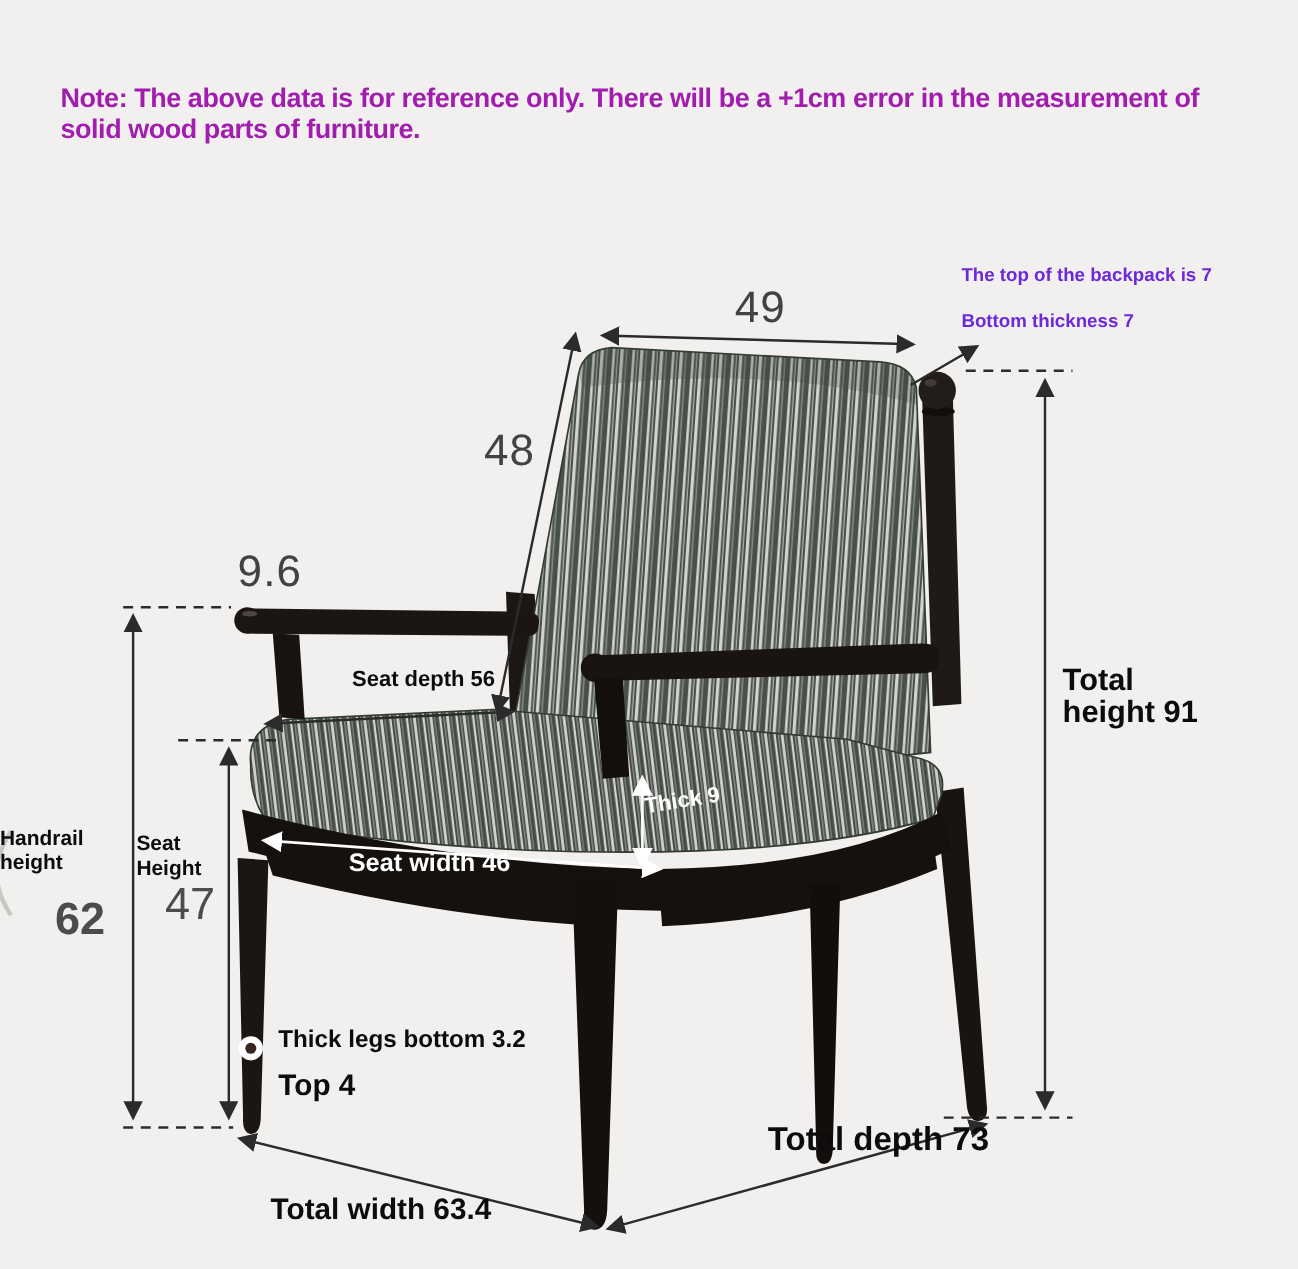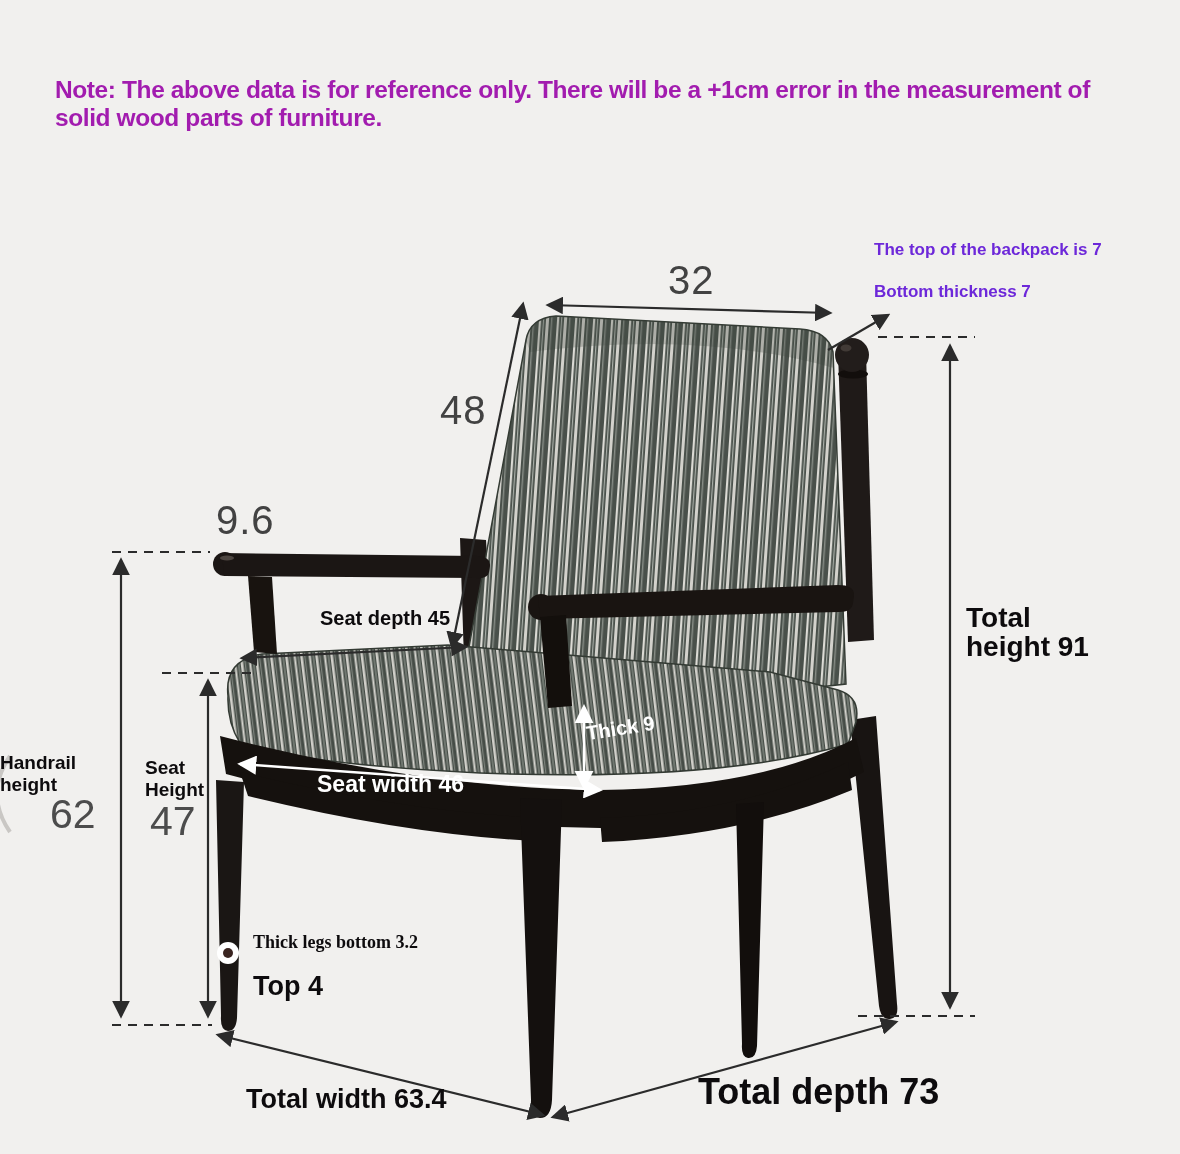--- a/index.html
+++ b/index.html
@@ -22,30 +22,30 @@
   .anno-bottomthick{left:874px;top:282px;}
   .dim-num{font-size:40px;color:#424242;letter-spacing:1px;}
   .dim-49{left:668px;top:258px;}
   .dim-48{left:440px;top:388px;}
   .dim-75{left:216px;top:498px;}
   .black-label{font-weight:bold;color:#0d0b0d;}
   .seat-depth{left:320px;top:607px;font-size:20px;}
   .total-height{left:966px;top:604px;width:150px;font-size:28px;line-height:1.02;}
   .handrail-label{left:0px;top:752px;width:100px;font-size:19px;line-height:1.15;}
   .big-num{font-size:41px;color:#4c4c4c;}
-  .dim-62{left:50px;top:791px;}
-  .seatheight-label{left:124px;top:757px;width:80px;font-size:19px;line-height:1.15;padding-left:21px;}
+  .dim-62{left:50px;top:812px;font-weight:bold;}
+  .seatheight-label{left:124px;top:757px;width:80px;font-size:19px;line-height:1.15;}
   .dim-47{left:150px;top:798px;}
   .white-label{font-weight:bold;color:#ffffff;}
   .thick9{left:586px;top:717px;font-size:20px;transform:rotate(-9deg);}
   .seat-width{left:317px;top:771px;font-size:23px;}
-  .thick-legs{left:253px;top:932px;font-size:18px;font-family:Liberation Serif, serif;}
+  .thick-legs{left:253px;top:932px;font-size:22px;}
   .top4{left:253px;top:971px;font-size:27px;}
   .total-width{left:246px;top:1084px;font-size:27px;}
-  .total-depth{left:698px;top:1071px;font-size:36px;}
+  .total-depth{left:698px;top:1019px;font-size:30px;}
 </style>
 </head>
 <body>
 
 <div id="stage">
 
   <svg id="chair-svg" width="1180" height="1154" viewBox="0 0 1180 1154">
     <defs>
       <pattern id="fabBack" width="18" height="18" patternUnits="userSpaceOnUse" patternTransform="rotate(4)">
         <rect width="18" height="18" fill="#49504a"></rect>
@@ -135,25 +135,25 @@
       <line x1="584" y1="707" x2="584" y2="787" marker-start="url(#ahw)" marker-end="url(#ahw)"></line>
       <line x1="240" y1="764" x2="600" y2="790" marker-start="url(#ahw)" marker-end="url(#ahw)"></line>
     </g>
   </svg>
 
   <div class="txt note note-1">Note: The above data is for reference only. There will be a +1cm error in the measurement of solid wood parts of furniture.</div>
 
   <div class="txt small-bold anno-backpack">The top of the backpack is 7</div>
   <div class="txt small-bold anno-bottomthick">Bottom thickness 7</div>
 
-  <div class="txt dim-num dim-49">32</div>
+  <div class="txt dim-num dim-49">49</div>
   <div class="txt dim-num dim-48">48</div>
   <div class="txt dim-num dim-75">9.6</div>
 
-  <div class="txt black-label seat-depth">Seat depth 45</div>
+  <div class="txt black-label seat-depth">Seat depth 56</div>
   <div class="txt black-label total-height">Total height 91</div>
 
   <div class="txt black-label handrail-label">Handrail height</div>
   <div class="txt big-num dim-62">62</div>
   <div class="txt black-label seatheight-label">Seat Height</div>
   <div class="txt big-num dim-47">47</div>
 
   <div class="txt white-label thick9">Thick 9</div>
   <div class="txt white-label seat-width">Seat width 46</div>
 

